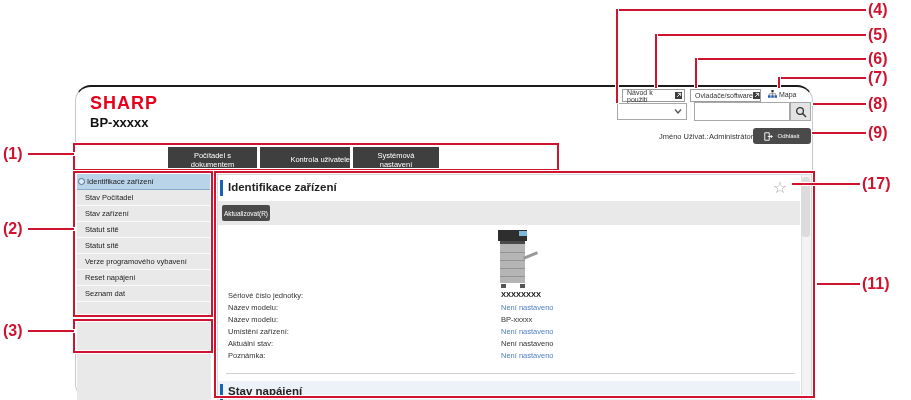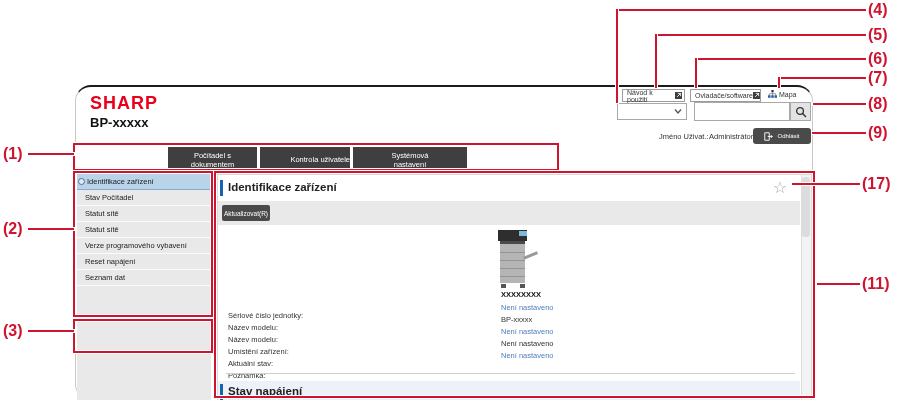--- a/index.html
+++ b/index.html
@@ -76,21 +76,21 @@
   .h1row { position:absolute; left:0; top:4px; right:12px; height:20px; }
   .bluebar { position:absolute; width:3px; background:#1565b4; }
   .h1 { font-size:11.5px; font-weight:bold; color:#222; }
   .star { font-size:16px; color:#a8a8a8; line-height:1; cursor:pointer; }
   .grayband { position:absolute; left:0; top:26px; right:11px; height:24px; background:#e9e9e9; }
   .update-btn {
     position:absolute; left:4px; top:4px; width:48px; height:16px;
     background:#4a4a4a; border-radius:2px; color:#fff; font-size:6.5px;
     display:flex; align-items:center; justify-content:center; cursor:pointer;
   }
-  .detail-label { position:absolute; left:10px; font-size:7.5px; color:#333;margin-top:20px; }
+  .detail-label { position:absolute; left:10px; font-size:7.5px; color:#333; }
   .detail-value { position:absolute; left:283px; font-size:7.5px; color:#333; }
   .detail-value.bold { font-weight:bold; color:#111; }
   .detail-value.link { color:#4d7fc0; cursor:pointer; }
   .hr { position:absolute; left:8px; right:16px; height:1px; background:#cfcfcf; }
   .section2 { position:absolute; left:0; right:11px; top:206px; height:22px; background:#edf1f8; }
 
   
   .printer { position:absolute; left:279px; top:55px; width:32px; height:58px; }
   .p-head { position:absolute; left:1px; top:0; width:29px; height:11px; background:#2e2e2e; }
   .p-screen { position:absolute; right:2px; top:1px; width:8px; height:5px; background:#7fb9d9; }
@@ -176,32 +176,35 @@
     <span>Odhlásit</span>
   </div>
 
   <div class="tabbar">
     <div class="tab" style="left:92px; width:89px;">
       <span>Počítadel s dokumentem</span>
     </div>
     <div class="tab" style="left:184px; width:90px;justify-content:flex-end;">
       <span>Kontrola uživatele</span>
     </div>
-    <div class="tab" style="left:277px; width:114px;">
+    <div class="tab" style="left:277px; width:86px;">
       <span>Systémová nastavení</span>
     </div>
   </div>
 
   <div class="sidebar">
     <div class="side-item selected">
       <span class="side-sel-icon"></span>
       <span>Identifikace zařízení</span>
     </div>
     <div class="side-item">
       <span>Stav Počítadel</span>
+    </div>
+    <div class="side-item">
+      <span>Stav zařízení</span>
     </div>
     <div class="side-item">
       <span>Statut sítě</span>
     </div>
     <div class="side-item">
       <span>Statut sítě</span>
     </div>
     <div class="side-item">
       <span>Verze programového vybavení</span>
     </div>

